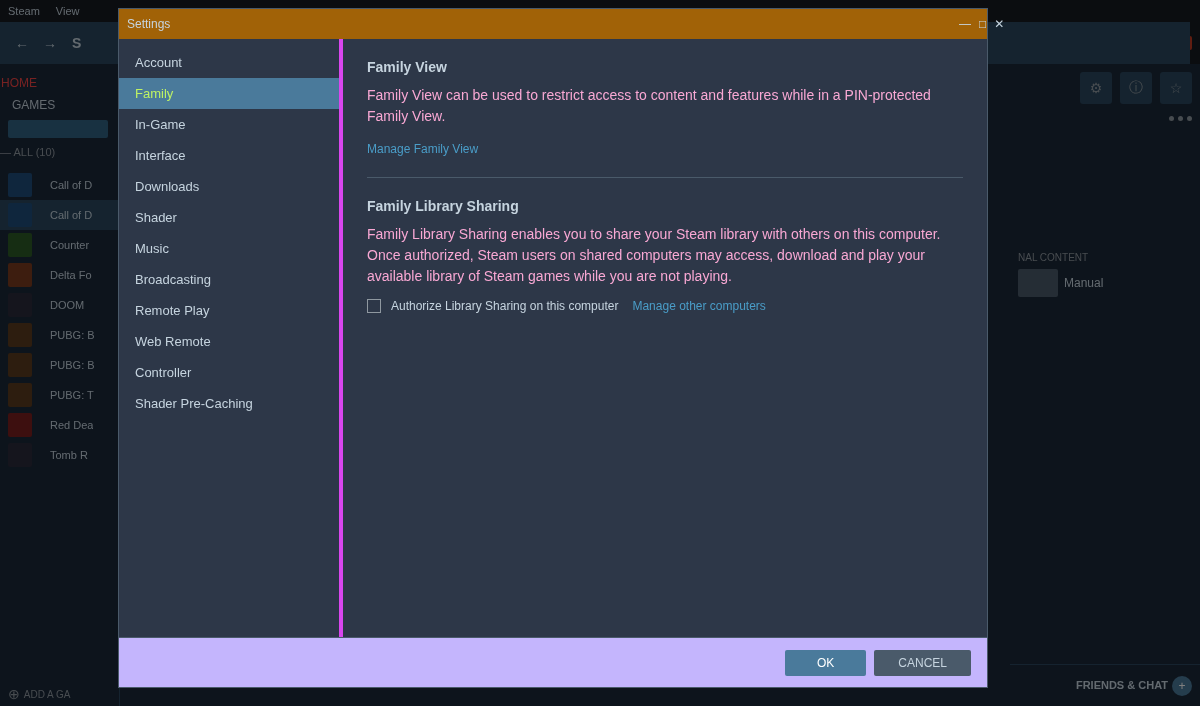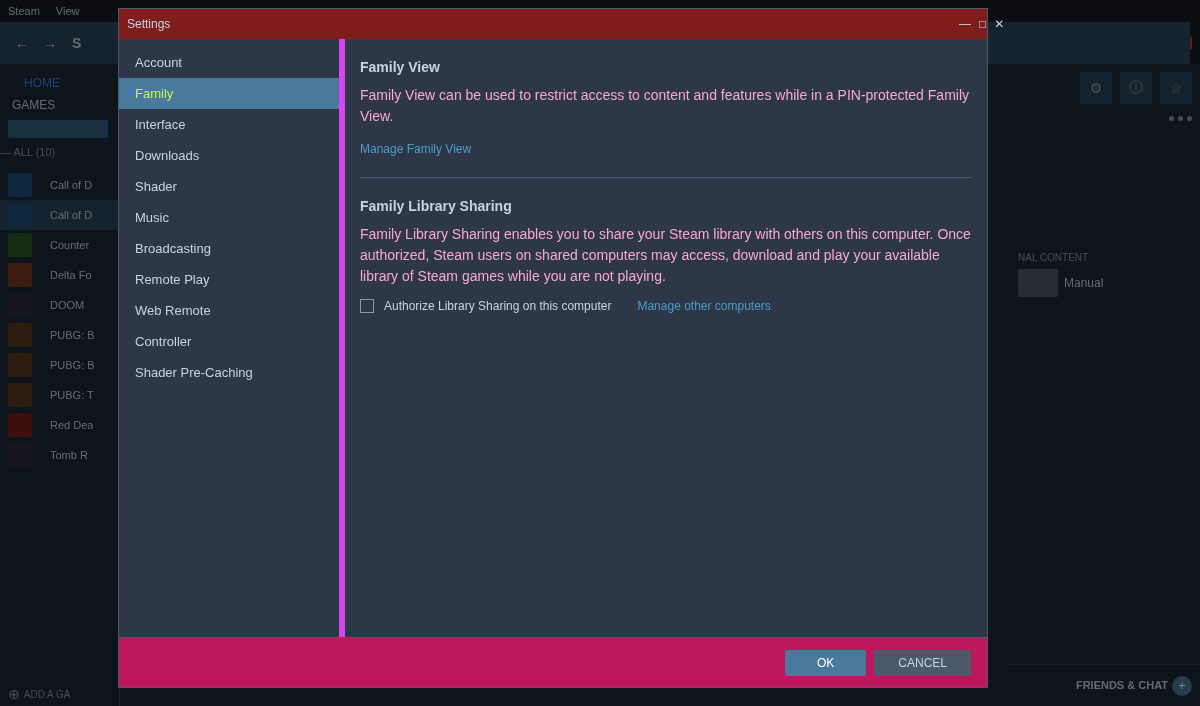--- a/index.html
+++ b/index.html
@@ -73,23 +73,23 @@
       width: 120px;
       height: 642px;
       background: #1b2838;
       border-right: 1px solid #2a475e;
       overflow-y: auto;
     }
     .sidebar-section {
       padding: 8px 0;
     }
     .sidebar-home {
-      color: #3b82f6;
-      font-size: 12px;
-      padding: 4px 24px;
+      color: #ef4444;
+      font-size: 12px;
+      padding: 4px 1px;
       cursor: pointer;
     }
     .sidebar-games {
       color: #c6d4df;
       font-size: 12px;
       padding: 4px 12px;
       cursor: pointer;
     }
     .search-box {
       margin: 4px 8px;
@@ -308,21 +308,21 @@
       width: 870px;
       height: 680px;
       background: #2d3748;
       border: 1px solid #4a5a6a;
       z-index: 200;
       display: flex;
       flex-direction: column;
     }
     .dialog-titlebar {
       height: 30px;
-      background: #7f1d1d;
+      background: #a16207;
       display: flex;
       align-items: center;
       justify-content: space-between;
       padding: 0 8px;
       flex-shrink: 0;
     }
     .dialog-title {
       color: #c6d4df;
       font-size: 12px;
     }
@@ -360,23 +360,23 @@
     }
     .settings-item.active {
       background: #4a7a9b;
       color: #bef264;
     }
 
     
     .settings-content {
       flex: 1;
       background: #2d3748;
-      padding: 20px 15px;
+      padding: 20px 24px;
       overflow-y: auto;
-      border-left: 6px solid #d946ef;
+      border-left: 4px solid #d946ef;
     }
     .section-title {
       color: #c6d4df;
       font-size: 14px;
       font-weight: bold;
       margin-bottom: 10px;
     }
     .section-desc {
       color: #f9a8d4;
       font-size: 14px;
@@ -411,21 +411,21 @@
       flex-shrink: 0;
     }
     .checkbox-label {
       color: #c6d4df;
       font-size: 12px;
     }
 
     
     .dialog-footer {
       height: 50px;
-      background: #be185d;
+      background: #c4b5fd;
       border-top: 1px solid #4a5a6a;
       display: flex;
       align-items: center;
       justify-content: flex-end;
       padding: 0 16px;
       gap: 8px;
       flex-shrink: 0;
     }
     .btn-ok {
       padding: 6px 32px;
@@ -573,20 +573,21 @@
       <span>□</span>
       <span>✕</span>
     </div>
   </div>
 
   <div class="dialog-body">
 
     <div class="settings-sidebar" id="settings-nav">
         <div class="settings-item">Account</div>
         <div class="settings-item active">Family</div>
+        <div class="settings-item">In-Game</div>
         <div class="settings-item">Interface</div>
         <div class="settings-item">Downloads</div>
         <div class="settings-item">Shader</div>
         <div class="settings-item">Music</div>
         <div class="settings-item">Broadcasting</div>
         <div class="settings-item">Remote Play</div>
         <div class="settings-item">Web Remote</div>
         <div class="settings-item">Controller</div>
         <div class="settings-item">Shader Pre-Caching</div>
       </div>
@@ -600,21 +601,21 @@
       </div>
 
       <hr class="settings-divider">
 
       <div>
         <div class="section-title">Family Library Sharing</div>
         <div class="section-desc">Family Library Sharing enables you to share your Steam library with others on this computer. Once authorized, Steam users on shared computers may access, download and play your available library of Steam games while you are not playing.</div>
         <div class="checkbox-row">
           <div class="checkbox"></div>
           <span class="checkbox-label">Authorize Library Sharing on this computer</span>
-          <a class="settings-link" style="margin-left:16px;">Manage other computers</a>
+          <a class="settings-link" style="margin-left:4px;">Manage other computers</a>
         </div>
       </div>
     </div>
   </div>
 
   <div class="dialog-footer">
     <button class="btn-ok">OK</button>
     <button class="btn-cancel">CANCEL</button>
   </div>
 </div>

